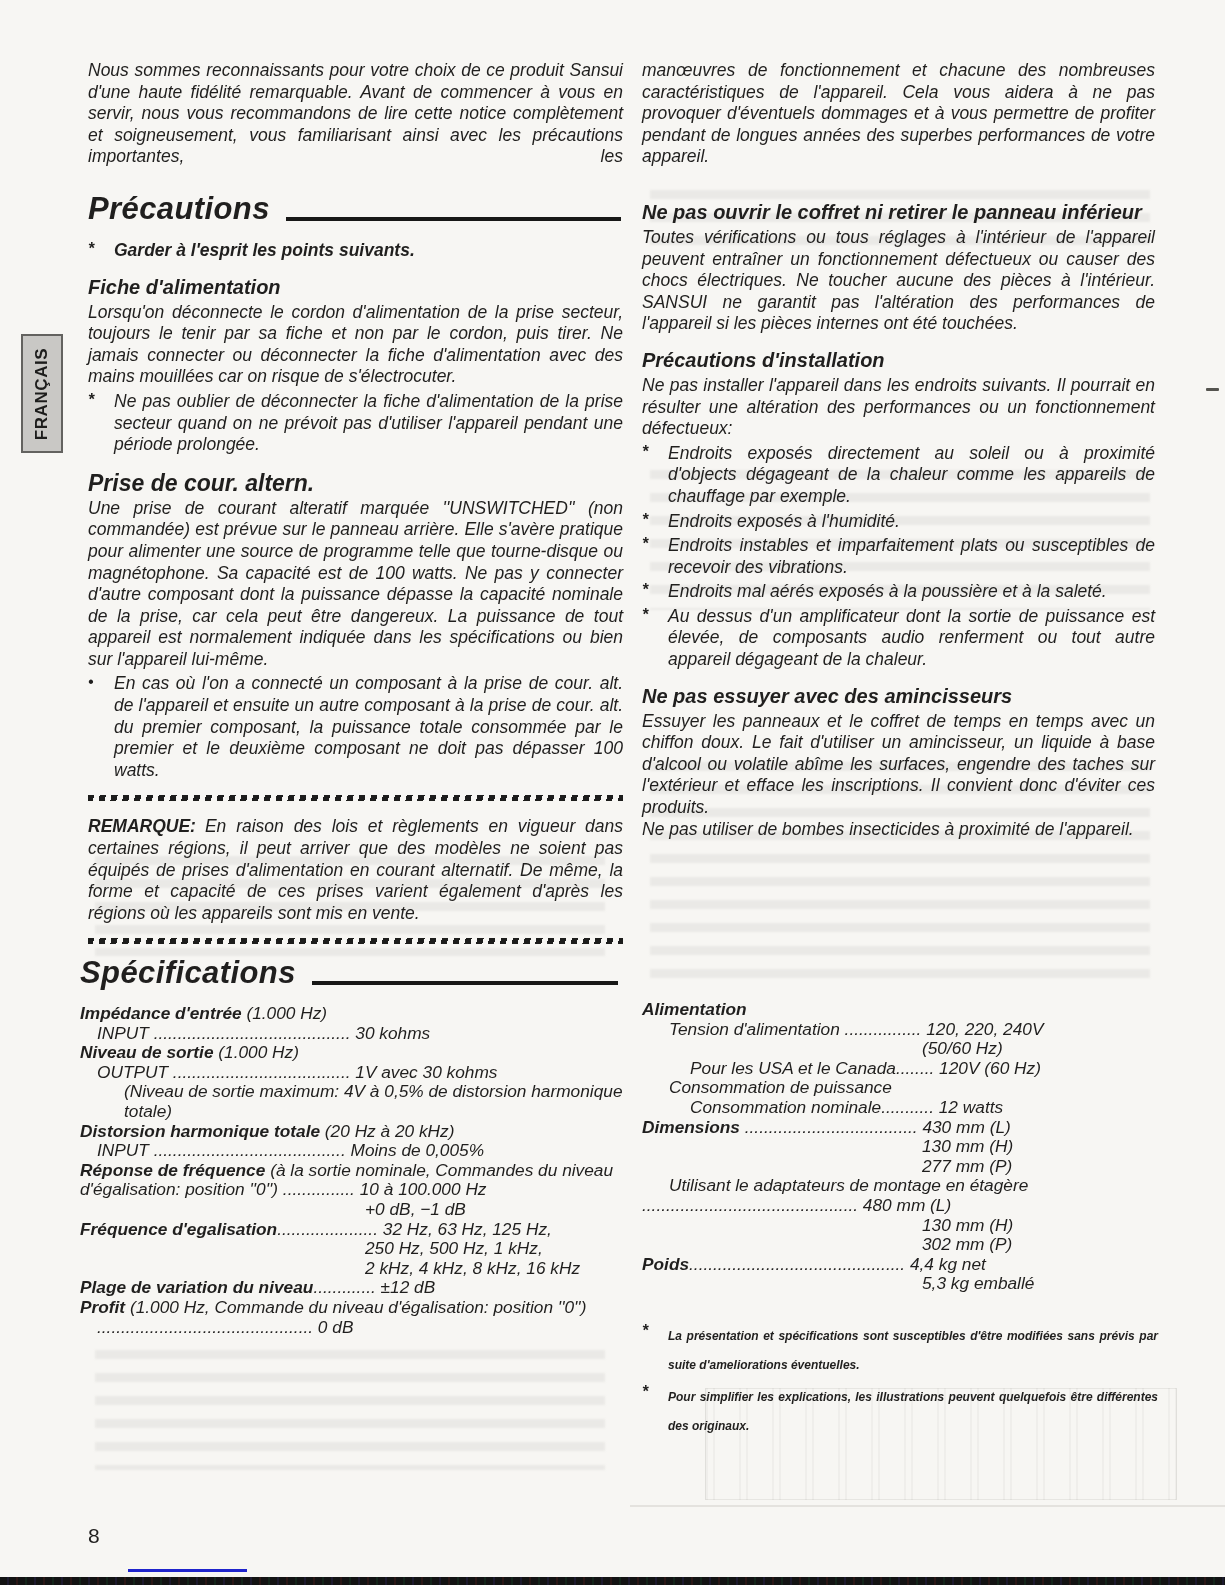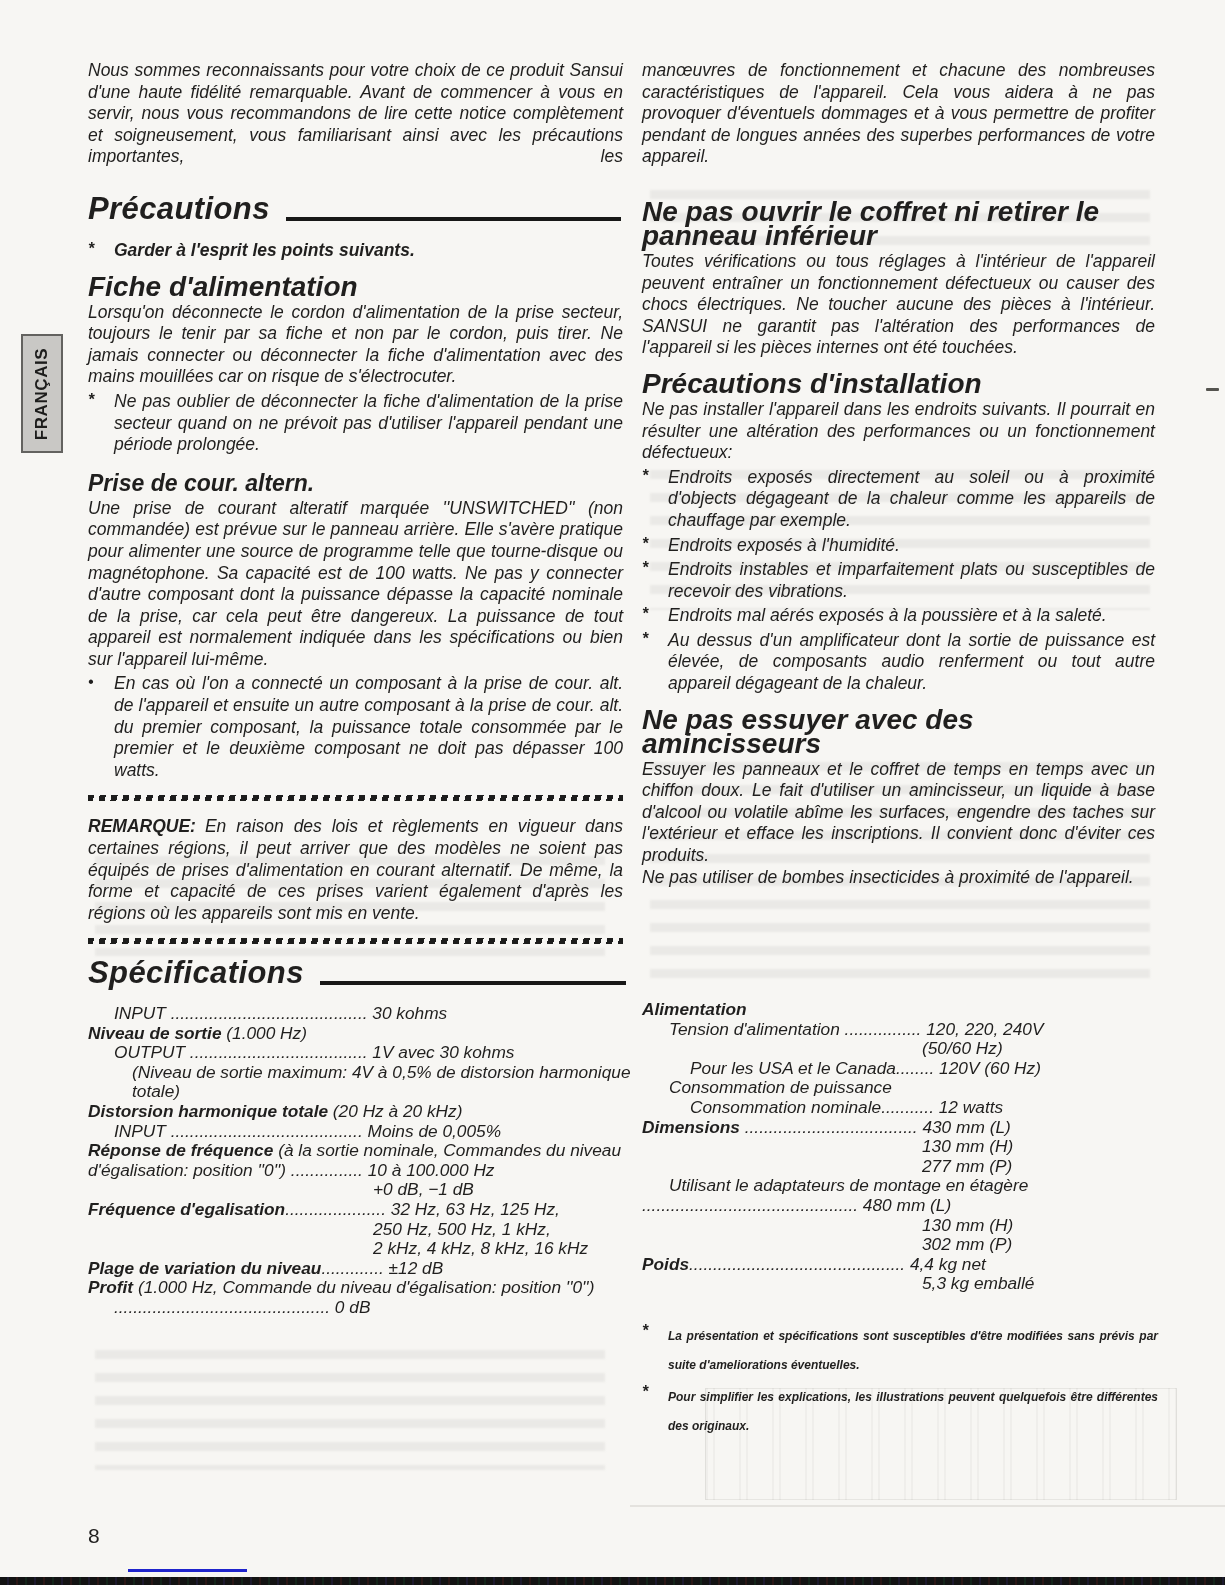--- a/index.html
+++ b/index.html
@@ -2,45 +2,45 @@
 <html><head>
 <meta charset="utf-8">
 <title>Scanned manual page</title>
 <style>
   html,body{margin:0;padding:0;background:#f7f6f3;}
   .page{position:relative;width:1225px;height:1585px;background:#f7f6f3;
         font-family:"Liberation Sans",sans-serif;color:#201f1e;overflow:hidden;}
   .col{position:absolute;z-index:2;font-style:italic;}
   .col-left-top{left:88px;top:60px;width:535px;}
   .col-right-top{left:642px;top:60px;width:513px;}
-  .col-left-specs{left:88px;top:956px;width:540px;}
+  .col-left-specs{left:80px;top:956px;width:540px;}
   .col-right-specs{left:642px;top:1000px;width:516px;}
 
   .para{font-size:17.5px;line-height:21.6px;text-align:justify;}
   .jlast{text-align-last:justify;}
 
   .bighead{display:flex;align-items:flex-end;margin:24px 0 14px 0;}
   .bighead .txt{font-size:31px;font-weight:bold;letter-spacing:.4px;line-height:34px;white-space:nowrap;}
   .bighead .rule{flex:1;height:4px;background:#181817;margin:0 2px 5px 16px;}
 
-  .subhead{font-size:28px;font-weight:bold;margin:13px 0 3px 0;line-height:24px;}
+  .subhead{font-size:20px;font-weight:bold;margin:13px 0 3px 0;line-height:24px;}
   .subhead-lg{font-size:23px;margin-top:15px;}
 
   .bullet{display:flex;margin-top:3px;}
   .bullet .mark{flex:0 0 26px;font-weight:bold;}
   .bullet .bt{flex:1;text-align:justify;font-size:17.5px;line-height:21.6px;}
   .bullet.bold-note .bt{font-weight:bold;}
   .bullet.dot .mark{font-weight:normal;}
 
   .divider{height:6px;margin-top:14px;background:repeating-linear-gradient(103deg,#1d1d1c 0 6px,rgba(0,0,0,0) 6px 11.5px);}
   .remarque{margin-top:15px;}
   .remarque b{margin-right:9px;}
 
   .spec-line{font-size:17.3px;line-height:19.6px;white-space:nowrap;}
-  .spec-line.in1{margin-left:26px;}
+  .spec-line.in1{margin-left:17px;}
   .spec-line.in2{margin-left:44px;}
   .spec-line.inv{margin-left:285px;}
   .col-right-specs .spec-line.in1{margin-left:27px;}
   .col-right-specs .spec-line.in2{margin-left:48px;}
   .col-right-specs .spec-line.inv{margin-left:280px;}
   .speclist{margin-top:8px;}
   .footnotes{margin-top:28px;}
   .footnotes .bt{font-size:12px;line-height:29px;}
 
   .lang-tab{position:absolute;left:21px;top:334px;width:42px;height:119px;z-index:3;
@@ -148,20 +148,21 @@
     <div class="para">Essuyer les panneaux et le coffret de temps en temps avec un chiffon doux.  Le fait d'utiliser un amincisseur, un liquide à base d'alcool ou volatile abîme les surfaces, engendre des taches sur l'extérieur et efface les inscriptions.  Il convient donc d'éviter ces produits.</div>
     <div class="para">Ne pas utiliser de bombes insecticides à proximité de l'appareil.</div>
   </div>
 
   <div class="col col-left-specs">
     <div class="bighead" style="margin-top:0;">
       <span class="txt">Spécifications</span>
       <span class="rule"></span>
     </div>
     <div class="speclist">
+        <div class="spec-line in0"><b>Impédance d'entrée</b> (1.000 Hz)</div>
         <div class="spec-line in1">INPUT ......................................... 30 kohms</div>
         <div class="spec-line in0"><b>Niveau de sortie</b> (1.000 Hz)</div>
         <div class="spec-line in1">OUTPUT ..................................... 1V avec 30 kohms</div>
         <div class="spec-line in2">(Niveau de sortie maximum: 4V à 0,5% de distorsion harmonique</div>
         <div class="spec-line in2">totale)</div>
         <div class="spec-line in0"><b>Distorsion harmonique totale</b> (20 Hz à 20 kHz)</div>
         <div class="spec-line in1">INPUT ........................................ Moins de 0,005%</div>
         <div class="spec-line in0"><b>Réponse de fréquence</b> (à la sortie nominale, Commandes du niveau</div>
         <div class="spec-line in0">d'égalisation: position ''0'') ............... 10 à 100.000 Hz</div>
         <div class="spec-line inv">+0 dB, −1 dB</div>

